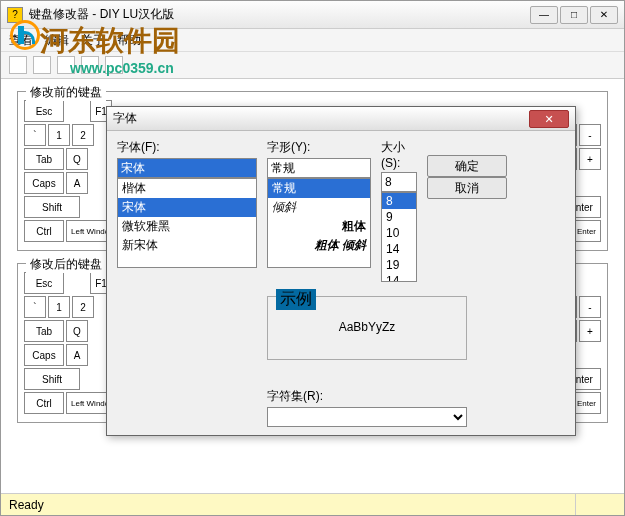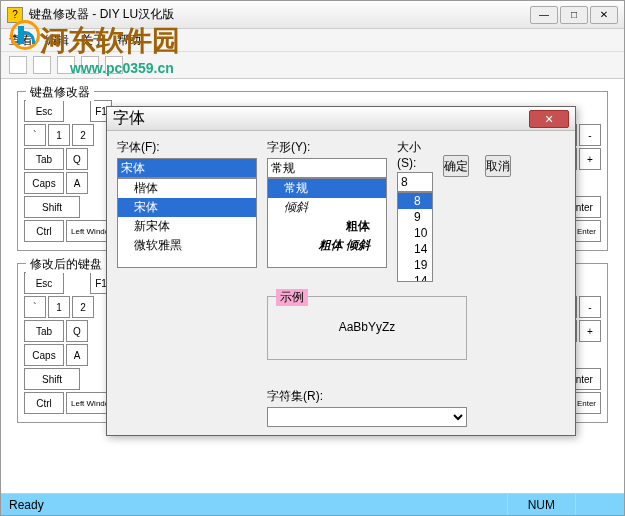--- a/index.html
+++ b/index.html
@@ -23,48 +23,48 @@
 .watermark .url { font-size: 14px; color: #2a8; font-weight: bold; margin-left: 60px; }
 
 .content { flex: 1; background: #fff; padding: 8px; overflow: hidden; position: relative; }
 .kb-group { border: 1px solid #999; margin: 4px 8px 12px 8px; padding: 8px 6px 6px 6px; position: relative; background: #fff; }
 .kb-group .legend { position: absolute; top: -8px; left: 8px; background: #fff; padding: 0 4px; font-size: 12px; }
 .kb-row { display: flex; gap: 2px; margin-bottom: 2px; }
 .key { border: 1px solid #888; background: #fff; font-size: 10px; height: 22px; display: flex; align-items: center; justify-content: center; padding: 0 4px; min-width: 22px; cursor: pointer; }
 .key.wide { min-width: 40px; text-align: center; }
 .key.spacer { border: none; background: transparent; }
 
-.statusbar { height: 22px; border-top: 1px solid #ccc; background: #7dd3fc; display: flex; align-items: center; font-size: 12px; padding: 0 8px; }
+.statusbar { height: 22px; border-top: 1px solid #ccc; background: #fef9c3; display: flex; align-items: center; font-size: 12px; padding: 0 8px; }
 .statusbar .spacer { flex: 1; }
 .statusbar .cell { border-left: 1px solid #ccc; padding: 0 20px; height: 100%; display: flex; align-items: center; }
 
 
 .dialog { position: absolute; left: 106px; top: 106px; width: 470px; height: 330px; background: #f0f0f0; border: 1px solid #666; box-shadow: 2px 2px 8px rgba(0,0,0,0.3); z-index: 20; display: flex; flex-direction: column; }
 .dlg-title { height: 26px; background: linear-gradient(#fff, #e0e0e0); display: flex; align-items: center; padding: 0 6px; border-bottom: 1px solid #bbb; }
-.dlg-title .t { font-size: 16px; flex: 1; }
+.dlg-title .t { font-size: 12px; flex: 1; }
 .dlg-title .close { width: 40px; height: 18px; background: #c75050; border: 1px solid #a03030; color: #fff; font-size: 11px; text-align: center; line-height: 16px; border-radius: 2px; cursor: pointer; }
 .dlg-body { flex: 1; padding: 8px 10px; font-size: 12px; }
 .cols { display: flex; gap: 10px; }
 .col { display: flex; flex-direction: column; }
 .col .lbl { margin-bottom: 2px; }
 .col input[type=text] { height: 20px; font-size: 12px; padding: 0 3px; border: 1px solid #888; background: #fff; }
 .listbox { border: 1px solid #888; background: #fff; height: 90px; overflow-y: scroll; }
-.listbox .item { padding: 1px 16px; cursor: pointer; white-space: nowrap; }
+.listbox .item { padding: 1px 4px; cursor: pointer; white-space: nowrap; }
 .listbox .item.selected { background: #2a6fd4; color: #fff; }
 .listbox .item.bold { font-weight: bold; text-align: right; }
 .listbox .item.italic { font-style: italic; }
 .col-font { width: 140px; }
-.col-style { width: 120px; }
+.col-style { width: 104px; }
 .col-size { width: 36px; }
-.col-btns { width: 80px; display: flex; flex-direction: row; gap: 16px; padding-top: 16px; }
+.col-btns { width: 80px; display: flex; flex-direction: column; gap: 0; padding-top: 16px; }
 .btn { height: 22px; border: 1px solid #888; background: #e8e8e8; font-size: 12px; cursor: pointer; border-radius: 2px; }
 .input-sel { background: #2a6fd4 !important; color: #fff; }
 
 .sample-box { border: 1px solid #aaa; margin-top: 14px; height: 64px; position: relative; width: 200px; margin-left: 150px; }
-.sample-box .slabel { position: absolute; top: -8px; left: 8px; background: #f9a8d4; padding: 0 4px; font-size: 12px; }
+.sample-box .slabel { position: absolute; top: -8px; left: 8px; background: #0369a1; padding: 0 4px; font-size: 16px; }
 .sample-box .stext { text-align: center; line-height: 60px; font-size: 12px; }
 
 .charset-row { margin-top: 28px; margin-left: 150px; width: 200px; }
 .charset-row select { width: 200px; height: 20px; margin-top: 2px; border: 1px solid #888; background: #fff; }
 
 .logo-circle { display:inline-block; width:30px; height:30px; border:3px solid #f90; border-radius:50%; position:relative; }
 .logo-circle:before { content:""; position:absolute; left:5px; top:3px; width:6px; height:18px; background:#09c; }
 .logo-circle:after { content:""; position:absolute; right:2px; top:8px; width:10px; height:10px; border:3px solid #09c; border-left:none; border-bottom:none; border-radius:0 10px 0 0; }
 </style>
 </head>
@@ -96,21 +96,21 @@
     <div class="tb-icon"></div>
   </div>
 
   <div class="watermark">
     <span class="logo"><span class="logo-circle"></span><span style="color:#a16207">河东软件园</span></span>
     <div class="url">www.pc0359.cn</div>
   </div>
 
   <div class="content">
     <div class="kb-group">
-      <div class="legend">键盘修改器</div>
+      <div class="legend">修改前的键盘</div>
       <div class="kb-row">
         <div class="key wide">Esc</div>
         <div class="key spacer" style="width:10px"></div>
         <div class="key">F1</div>
         <div class="key spacer" style="flex:1"></div>
       </div>
       <div class="kb-row">
         <div class="key">`</div>
         <div class="key">1</div>
         <div class="key">2</div>
@@ -187,40 +187,39 @@
         <div class="key spacer" style="flex:1"></div>
         <div class="key wide" style="font-size:8px;line-height:9px">Num
 Enter</div>
       </div>
     </div>
   </div>
 
   <div class="statusbar">
     <span>Ready</span>
     <div class="spacer"></div>
-    <div class="cell">NUM</div>
     <div class="cell"></div>
   </div>
 </div>
 
 <div class="dialog">
   <div class="dlg-title">
     <div class="t">字体</div>
     <div class="close">✕</div>
   </div>
   <div class="dlg-body">
     <div class="cols">
       <div class="col col-font">
         <div class="lbl">字体(F):</div>
         <input type="text" class="input-sel" value="宋体" style="">
         <div class="listbox">
           <div class="item">楷体</div>
           <div class="item selected">宋体</div>
+          <div class="item">微软雅黑</div>
           <div class="item">新宋体</div>
-          <div class="item">微软雅黑</div>
         </div>
       </div>
       <div class="col col-style">
         <div class="lbl">字形(Y):</div>
         <input type="text" value="常规" style="">
         <div class="listbox">
           <div class="item selected">常规</div>
           <div class="item italic">倾斜</div>
           <div class="item bold">粗体</div>
           <div class="item bold italic">粗体 倾斜</div>

